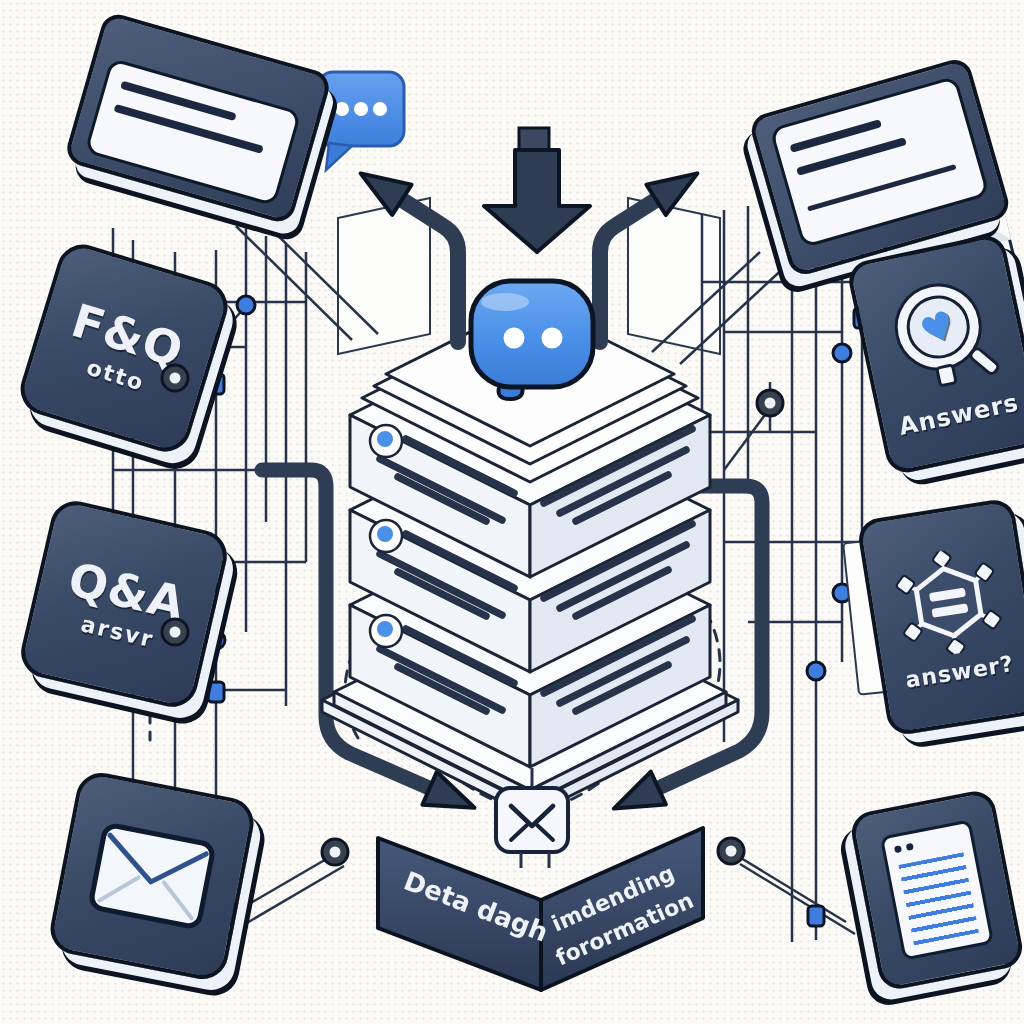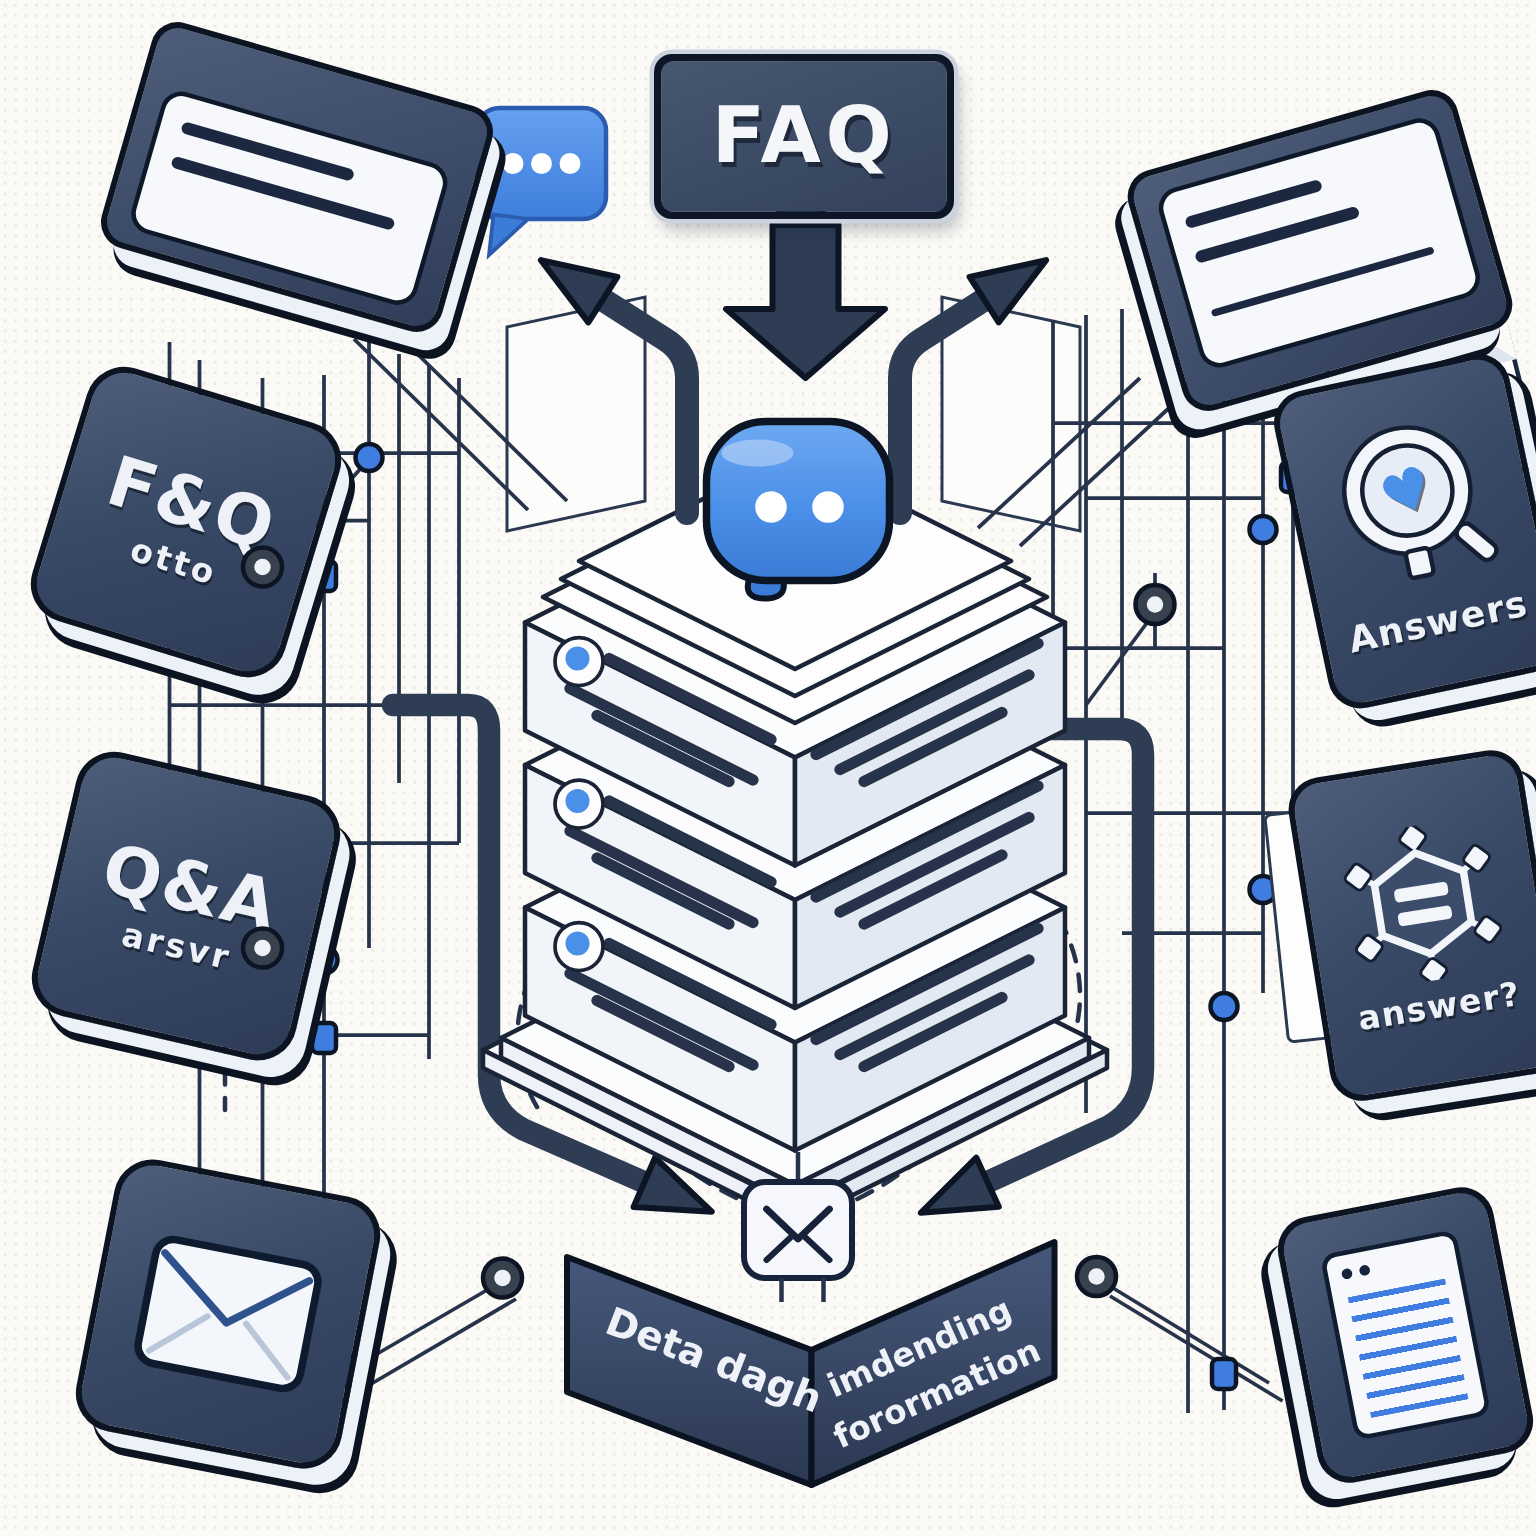--- a/index.html
+++ b/index.html
@@ -268,23 +268,20 @@
   <g>
     <polygon points="378,838 541,900 541,990 378,928" fill="url(#navG)" stroke="#0b1320" stroke-width="4" stroke-linejoin="round"></polygon>
     <polygon points="541,900 703,828 703,918 541,990" fill="url(#navG)" stroke="#0b1320" stroke-width="4" stroke-linejoin="round"></polygon>
     <path d="M541 900 V990" stroke="#0b1320" stroke-width="3"></path>
     <text transform="translate(402,888) rotate(20.9)" font-size="26" font-weight="bold" fill="#eef2f8">Deta dagh</text>
     <text transform="translate(556,932) rotate(-24)" font-size="22" font-weight="bold" fill="#eef2f8">imdending</text>
     <text transform="translate(560,966) rotate(-24)" font-size="22" font-weight="bold" fill="#eef2f8">forormation</text>
   </g>
 </svg>
 
-<div id="faq-sign">
-  <span>FAQ</span>
-</div>
 
 <div id="card-tl" class="card">
   <div class="panel">
     <div class="bar" style="left:14px;top:16px;width:62%;"></div>
     <div class="bar" style="left:14px;top:40px;width:80%;"></div>
   </div>
 </div>
 
 <div id="card-tr" class="card">
   <div class="panel">

